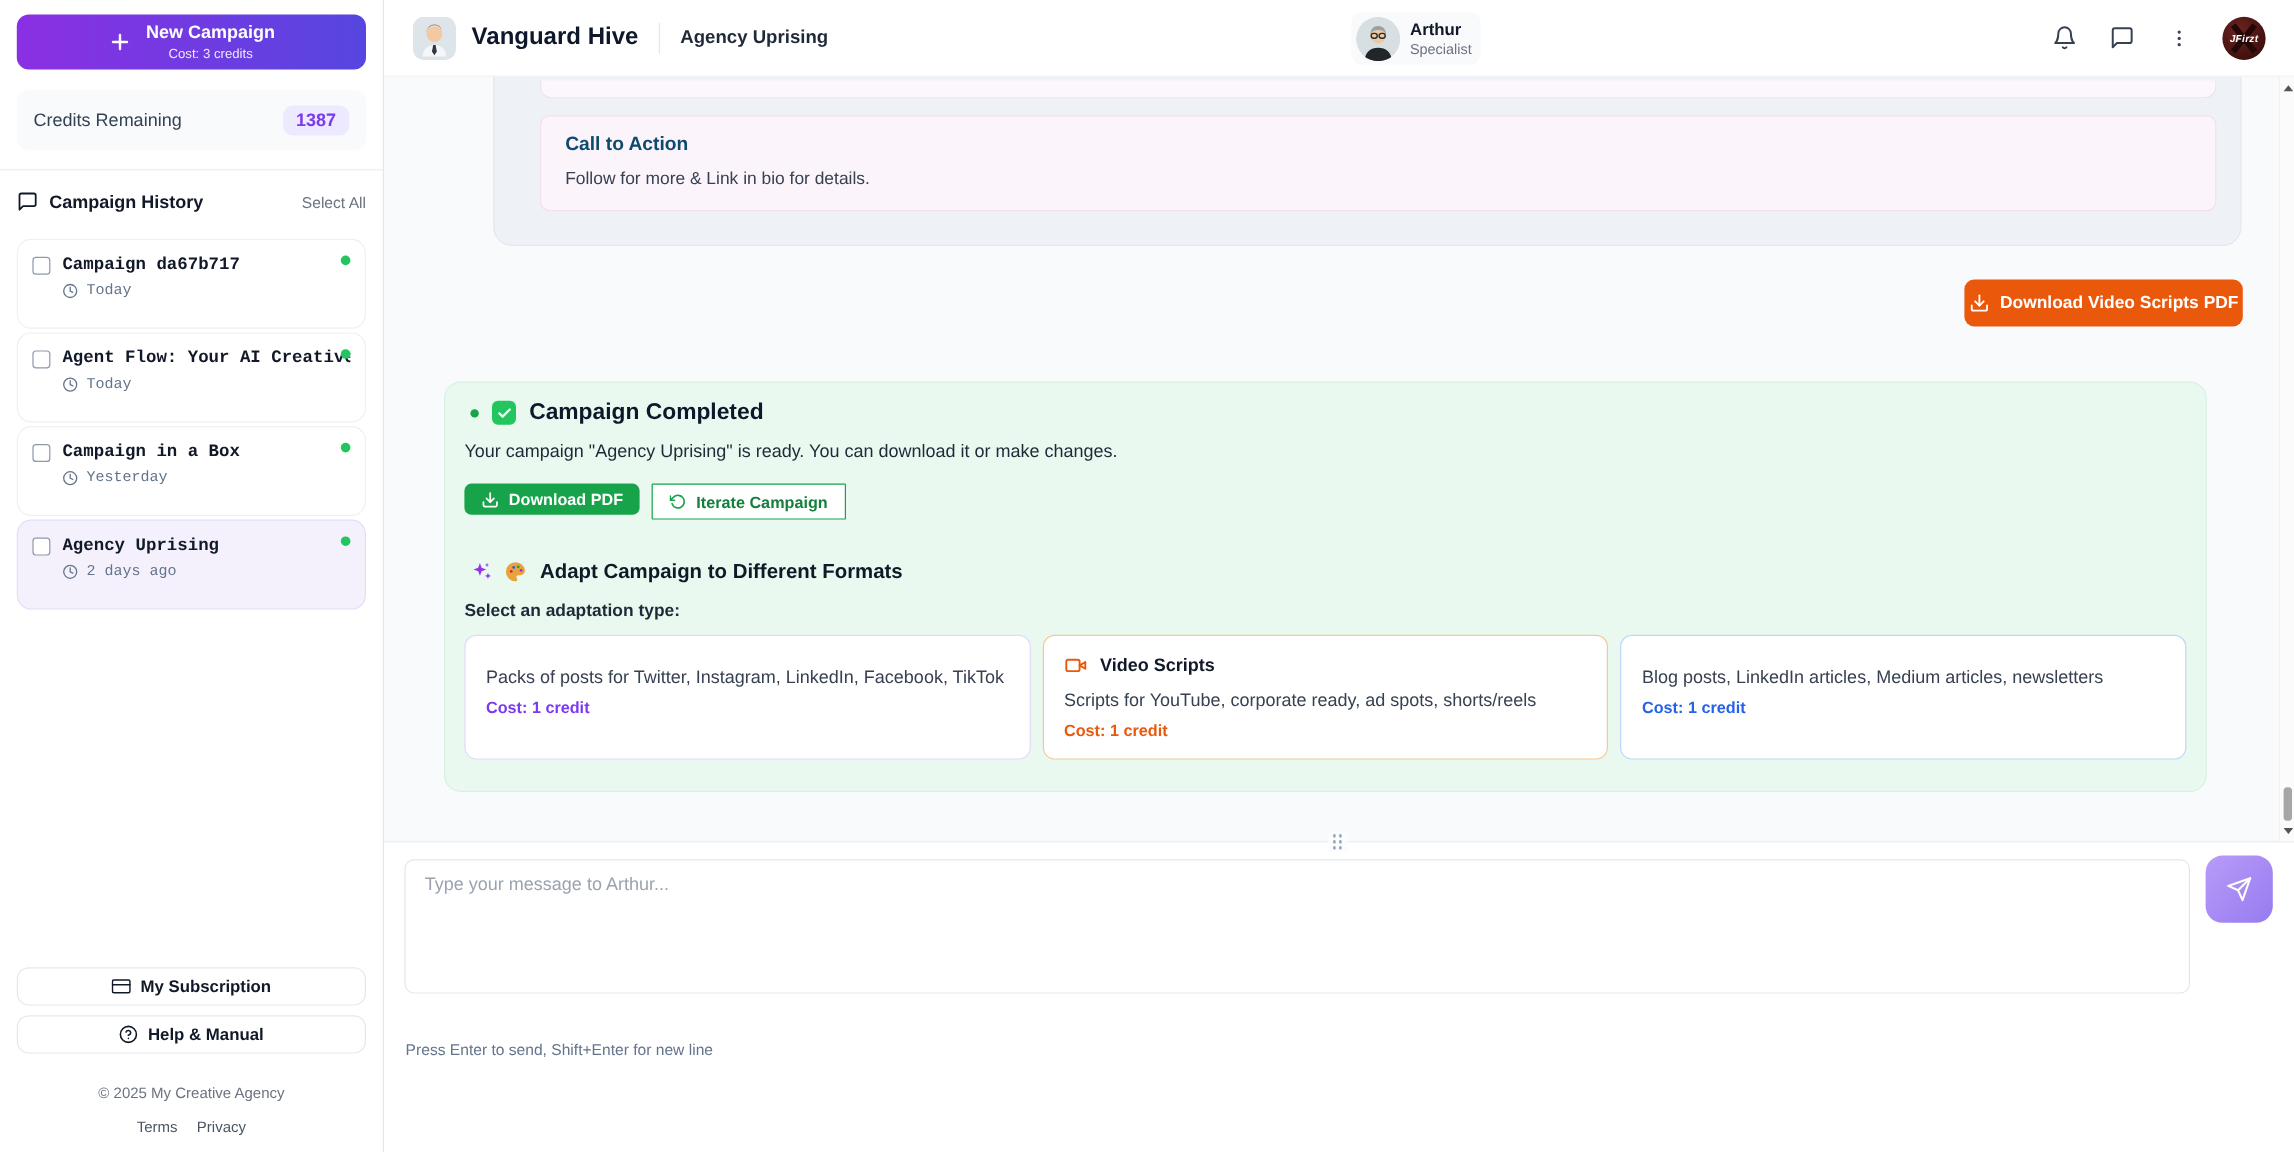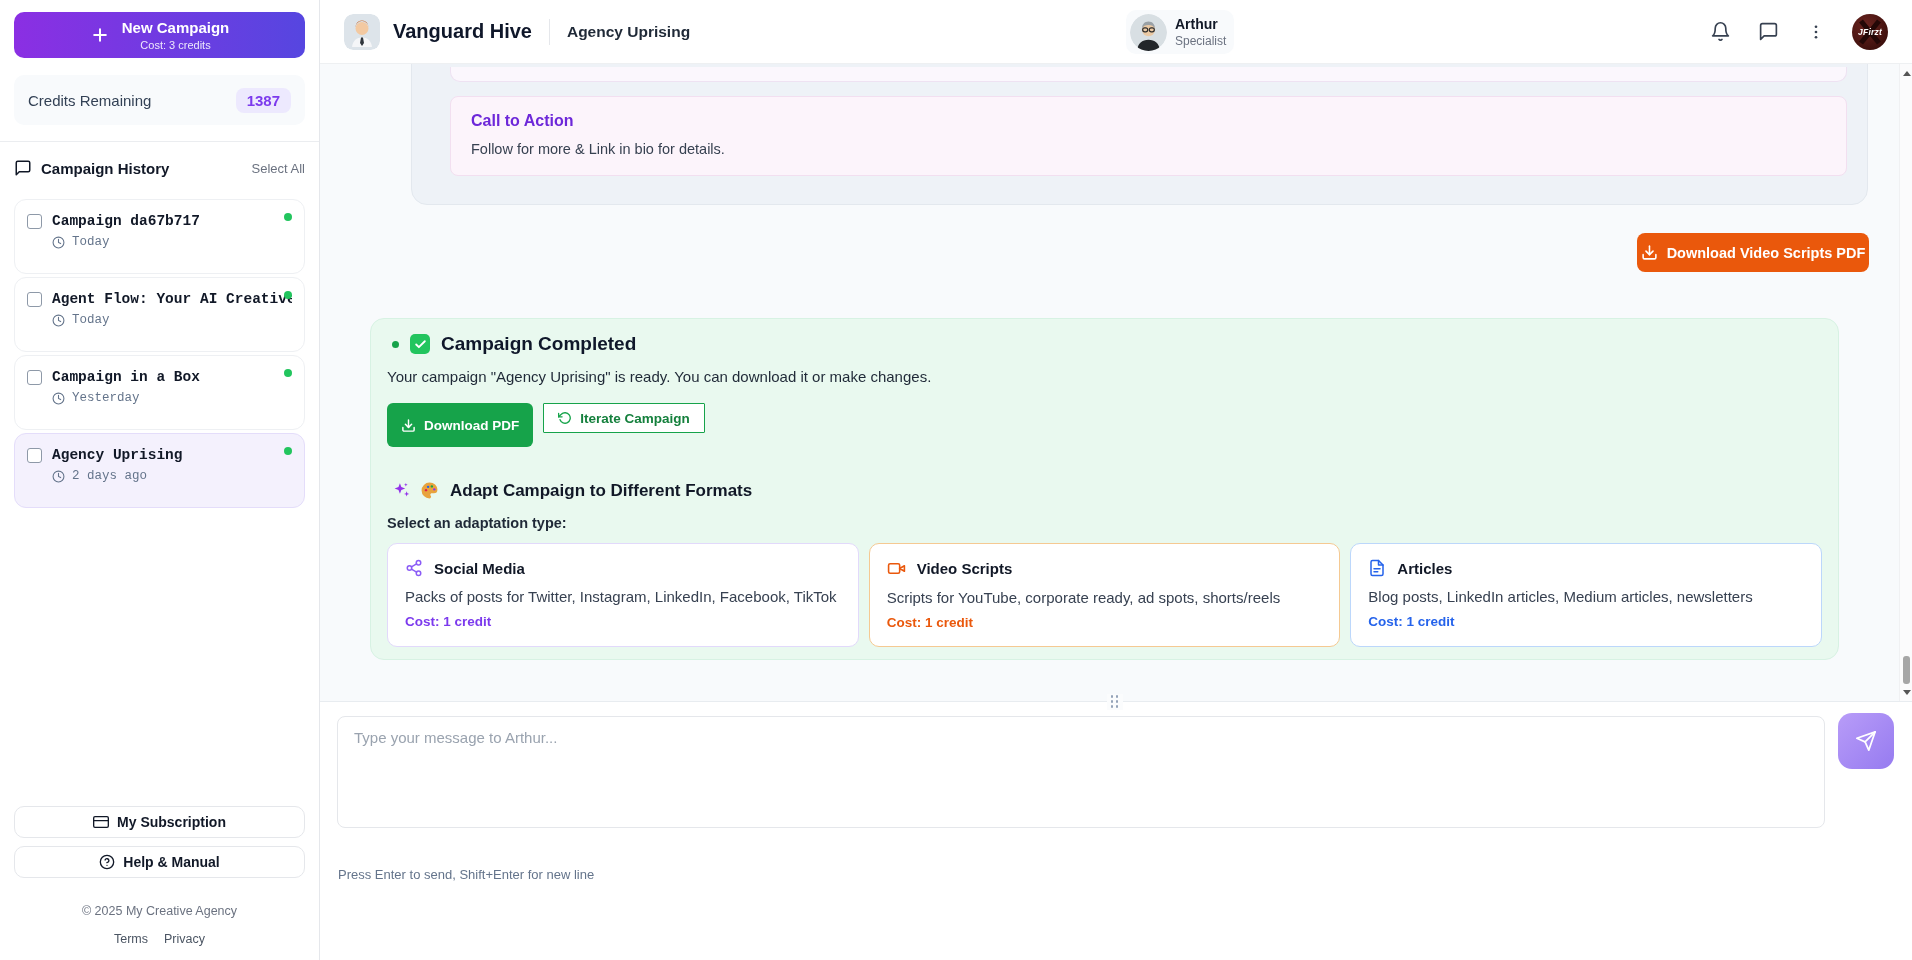--- a/index.html
+++ b/index.html
@@ -74,38 +74,38 @@
     color:#fff; font-size:8.5px; font-style:italic; font-weight:800; letter-spacing:.2px; }
 
   
   .chat { flex:1; position:relative; background:#f8fafc; overflow:hidden; }
   .bubble-cta { position:absolute; left:91px; top:-24px; width:1457px; height:165px;
     background:#eef2f7; border:1px solid #e3e8ee; border-radius:16px; }
   .sliver { position:absolute; left:38px; right:20px; top:26px; height:15px;
     background:#fbf7fd; border:1px solid #eee2f2; border-top:none; border-radius:0 0 10px 10px; }
   .cta-card { position:absolute; left:38px; right:20px; top:55px; height:80px;
     background:#fcf4fb; border:1px solid #f2dff0; border-radius:8px; padding:15px 20px; }
-  .cta-card .ti { font-size:16px; font-weight:700; color:#6d28d9; }
+  .cta-card .ti { font-size:16px; font-weight:700; color:#0c4a6e; }
   .cta-card .bo { font-size:14.5px; color:#374151; margin-top:11px; }
   .timestamp { position:absolute; left:97px; top:268px; font-size:13px; color:#6b7280; }
   .btn-dl-scripts { position:absolute; left:1317px; top:169px; width:232px; height:39px;
     background:#ea580c; color:#fff; border:none; border-radius:8px; cursor:pointer;
     display:flex; align-items:center; justify-content:center; gap:9px;
     font-size:14.5px; font-weight:700; font-family:"Liberation Sans", sans-serif; }
 
   .bubble-done { position:absolute; left:50px; top:254px; width:1469px; height:342px;
     background:#e9f9ef; border:1px solid #d7f2e3; border-radius:14px; padding:14px 16px 0; }
   .done-head { display:flex; align-items:center; gap:11px; padding-left:5px; }
   .done-dot { width:7px; height:7px; border-radius:50%; background:#16a34a; }
   .done-check { width:20px; height:20px; background:#22c55e; border-radius:5px;
     display:flex; align-items:center; justify-content:center; cursor:pointer; }
   .done-title { font-size:19px; font-weight:700; color:#0f172a; }
   .done-body { margin-top:13px; font-size:15px; color:#1f2937; }
   .done-btns { margin-top:18px; display:flex; gap:10px; }
-  .btn-dl-pdf { height:44px; padding:0 14px; background:#16a34a; color:#fff; border:none;
+  .btn-dl-pdf { height:26px; padding:0 14px; background:#16a34a; color:#fff; border:none;
     border-radius:6px; display:flex; align-items:center; gap:8px; cursor:pointer;
     font-size:13.5px; font-weight:700; font-family:"Liberation Sans", sans-serif; }
   .btn-iterate { height:30px; padding:0 14px; background:#fff; color:#15803d;
     border:1px solid #16a34a; border-radius:1px; display:flex; align-items:center; gap:8px;
     cursor:pointer; font-size:13.5px; font-weight:600; font-family:"Liberation Sans", sans-serif; }
   .adapt-head { margin-top:34px; display:flex; gap:9px; padding-left:5px; }
   .adapt-head .t { font-size:17px; font-weight:700; color:#111827; margin-left:2px; }
   .adapt-sub { margin-top:14px; font-size:14.5px; font-weight:600; color:#1f2937; }
   .adapt-cards { margin-top:12px; display:flex; gap:10px; }
   .acard { flex:1; background:#fff; border-radius:10px; padding:15px 17px; height:104px; cursor:pointer; }
@@ -387,54 +387,35 @@
               <circle cx="10.2" cy="7.4" r="1.5" fill="#2563eb"></circle>
               <circle cx="15" cy="6.8" r="1.5" fill="#16a34a"></circle>
               <circle cx="18" cy="10.5" r="1.5" fill="#9333ea"></circle>
             </svg>
           <span class="t">Adapt Campaign to Different Formats</span>
         </div>
         <div class="adapt-sub">Select an adaptation type:</div>
 
         <div class="adapt-cards">
           <div class="acard purple">
-            <div class="trow">
-              <svg width="18" height="18" viewBox="0 0 24 24" fill="none" stroke="#8b5cf6" stroke-width="2" stroke-linecap="round">
-                  <circle cx="18" cy="5" r="3"></circle>
-                  <circle cx="6" cy="12" r="3"></circle>
-                  <circle cx="18" cy="19" r="3"></circle>
-                  <line x1="8.6" y1="10.5" x2="15.4" y2="6.5"></line>
-                  <line x1="8.6" y1="13.5" x2="15.4" y2="17.5"></line>
-                </svg>
-              <span class="ti">Social Media</span>
-            </div>
             <div class="de">Packs of posts for Twitter, Instagram, LinkedIn, Facebook, TikTok</div>
             <div class="co purple">Cost: 1 credit</div>
           </div>
           <div class="acard orange">
             <div class="trow">
               <svg width="19" height="19" viewBox="0 0 24 24" fill="none" stroke="#ea580c" stroke-width="2" stroke-linejoin="round">
                   <rect x="2" y="6" width="14" height="12" rx="2"></rect>
                   <path d="m22 8.5-6 3.5 6 3.5z"></path>
                 </svg>
               <span class="ti">Video Scripts</span>
             </div>
             <div class="de">Scripts for YouTube, corporate ready, ad spots, shorts/reels</div>
             <div class="co orange">Cost: 1 credit</div>
           </div>
           <div class="acard blue">
-            <div class="trow">
-              <svg width="18" height="18" viewBox="0 0 24 24" fill="none" stroke="#2563eb" stroke-width="2" stroke-linecap="round" stroke-linejoin="round">
-                  <path d="M14 2H6a2 2 0 0 0-2 2v16a2 2 0 0 0 2 2h12a2 2 0 0 0 2-2V8z"></path>
-                  <polyline points="14 2 14 8 20 8"></polyline>
-                  <line x1="8" y1="13" x2="16" y2="13"></line>
-                  <line x1="8" y1="17" x2="13" y2="17"></line>
-                </svg>
-              <span class="ti">Articles</span>
-            </div>
             <div class="de">Blog posts, LinkedIn articles, Medium articles, newsletters</div>
             <div class="co blue">Cost: 1 credit</div>
           </div>
         </div>
       </div>
 
       <div class="scrollbar">
         <span class="sb-arrow up">
             <span class="tri-up"></span>
           </span>

